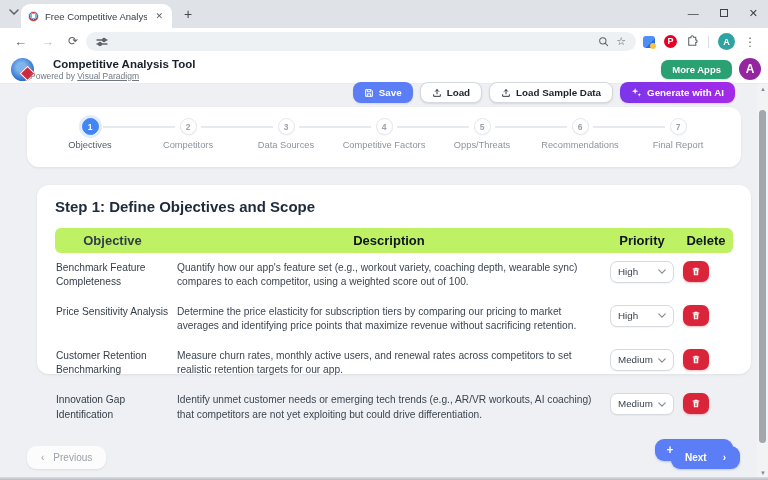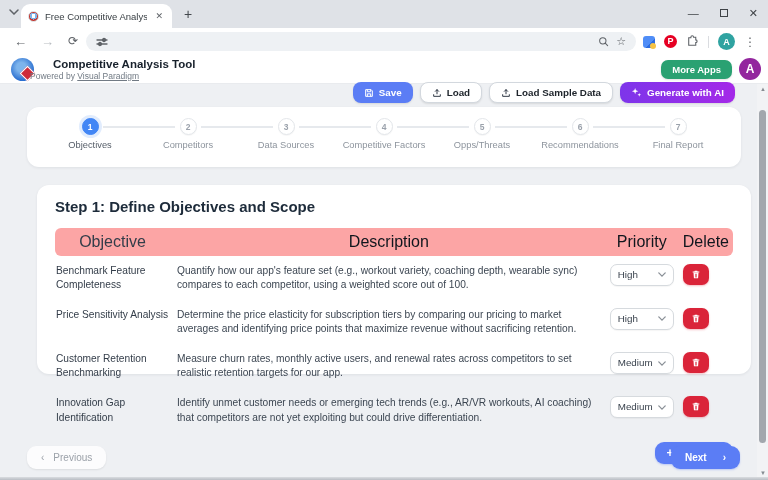--- a/index.html
+++ b/index.html
@@ -73,21 +73,21 @@
           background:#fff; border:1px solid #e3e6ea; color:#9aa1ab; box-shadow:0 1px 1px rgba(0,0,0,.04); }
   .step.active .circ { background:#4286f5; border-color:#4286f5; color:#fff; box-shadow:0 0 0 3px rgba(66,134,245,.16); }
   .lbl { margin-top:5px; font-size:9.3px; color:#8d949d; }
   .step.active .lbl { color:#565e69; }
 
   
   .main-card { position:absolute; left:27px; top:185px; width:714px; height:189px; background:#fff;
                border-radius:12px; box-shadow:0 1px 3px rgba(16,24,40,.07); padding:13px 18px;margin-left:10px; }
   .step-title { font-size:15px; font-weight:bold; color:#1d2b3a; margin-bottom:13px; }
   table { width:100%; border-collapse:collapse; }
-  thead th { background:#fca5a5; font-size:16px; font-weight:normal; color:#10161d; padding:5px 4px; text-align:center; }
+  thead th { background:#bef264; font-size:13px; font-weight:bold; color:#10161d; padding:5px 4px; text-align:center; }
   thead th:first-child { border-radius:6px 0 0 6px; }
   thead th:last-child { border-radius:0 6px 6px 0; }
   td { font-size:10.2px; color:#38424e; padding:8px 4px; vertical-align:top; line-height:1.38; }
   .c-obj { width:118px; padding-left:1px; color:#333d49; }
   .c-desc { padding-right:12px; color:#3c4652; }
   .c-pri { width:74px; text-align:center; }
   .c-del { width:54px; }
   .select { display:inline-flex; align-items:center; justify-content:space-between; width:64px;
             border:1px solid #d6dade; border-radius:7px; padding:3px 7px; font-size:9.8px; color:#3a434e;
             background:#fff; box-shadow:0 1px 1px rgba(0,0,0,.04); }

